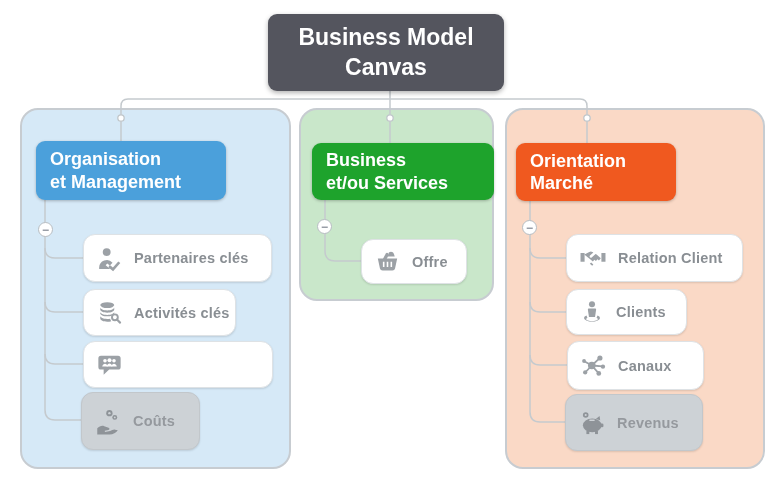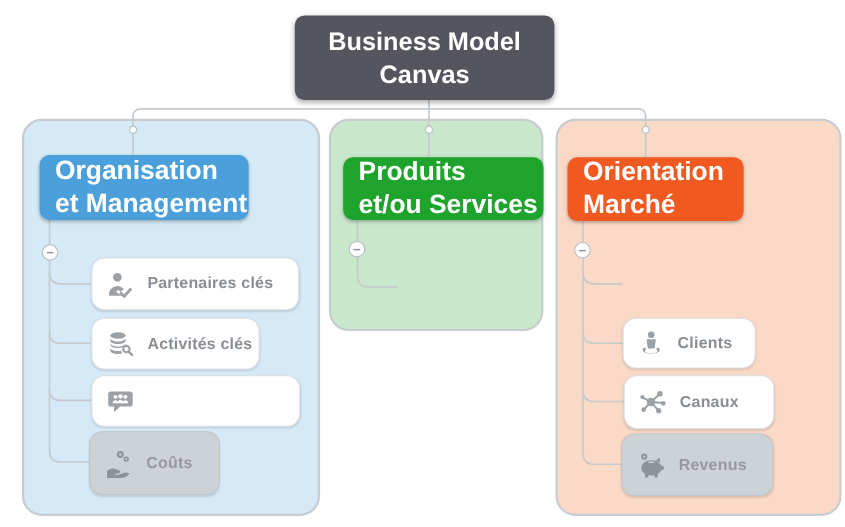--- a/index.html
+++ b/index.html
@@ -16,21 +16,21 @@
   
   .panel{position:absolute;border:2px solid #C7CCD1;border-radius:18px;z-index:1;}
   .panel.blue{left:20px;top:108px;width:267px;height:357px;background:#D6E9F7;}
   .panel.green{left:299px;top:108px;width:191px;height:189px;background:#C9E7CA;}
   .panel.orange{left:505px;top:108px;width:256px;height:357px;background:#FAD9C6;}
 
   
   #connectors{position:absolute;left:0;top:0;z-index:3;pointer-events:none;}
 
   
-  .hdr{position:absolute;border-radius:9px;color:#fff;font-weight:700;font-size:24px;
+  .hdr{position:absolute;border-radius:9px;color:#fff;font-weight:700;font-size:18px;
     line-height:1.25;display:flex;align-items:center;padding-left:14px;z-index:4;
     box-shadow:0 1px 3px rgba(0,0,0,.25);}
   .hdr.blue{left:36px;top:141px;width:176px;height:59px;background:#4BA0DB;}
   .hdr.green{left:312px;top:143px;width:168px;height:57px;background:#1EA32C;}
   .hdr.orange{left:516px;top:143px;width:146px;height:58px;background:#F0591F;}
 
   
   .node{position:absolute;background:#fff;border:1px solid #DEE2E5;border-radius:12px;
     display:flex;align-items:center;padding-left:12px;gap:11px;z-index:4;
     box-shadow:0 1px 2px rgba(0,0,0,.12);box-sizing:border-box;}
@@ -78,21 +78,21 @@
       <circle cx="390" cy="118" r="3.2"></circle>
       <circle cx="587" cy="118" r="3.2"></circle>
     </g>
   </svg>
 
   <div class="title-box pre">Business Model
 Canvas</div>
 
   <div class="hdr blue pre">Organisation
 et Management</div>
-  <div class="hdr green pre">Produits
+  <div class="hdr green pre">Business
 et/ou Services</div>
   <div class="hdr orange pre">Orientation
 Marché</div>
 
   <div class="collapse-btn" style="left:38px;top:222px;">−</div>
   <div class="collapse-btn" style="left:317px;top:219px;">−</div>
   <div class="collapse-btn" style="left:522px;top:220px;">−</div>
 
   <div class="node" style="left:83px;top:234px;width:189px;height:48px;">
     <svg width="27" height="27" viewBox="0 0 24 24" fill="#9CA1A6">
@@ -131,21 +131,39 @@
     <svg width="28" height="28" viewBox="0 0 24 24" fill="#8E9398">
       <circle cx="13.2" cy="5.3" r="2.7"></circle>
       <circle cx="13.2" cy="5.3" r="1" fill="#CDD2D6"></circle>
       <circle cx="17.8" cy="8.9" r="2.1"></circle>
       <circle cx="17.8" cy="8.9" r=".8" fill="#CDD2D6"></circle>
       <path d="M2.8 18.3c1.9-2 4-2.6 6-1.9l3.7 1.4c1.1.4 1 1.6-.1 1.9l-3.2.7.2 1 4.4-.9c1.5-.3 2.7-1.4 4.2-1.1l2.4.5c-1.4 2.2-4 3.7-7.1 3.7H2.8z"></path>
     </svg>
     <span class="lbl">Coûts</span>
   </div>
 
+  <div class="node" style="left:361px;top:239px;width:106px;height:45px;">
+    <svg width="27" height="27" viewBox="0 0 24 24" fill="#9CA1A6">
+      <path d="M13.2 4.1c1.7-1.3 3.9-.6 4.5 1.2l.7 2.2h-6.2z"></path>
+      <path d="M7.9 9.8l2.6-5a1.2 1.2 0 0 1 2.1 0l.6 1.1-2 3.9z"></path>
+      <path d="M3.4 9.4h17.2l-1.9 8.8a2.4 2.4 0 0 1-2.4 1.9H7.7a2.4 2.4 0 0 1-2.4-1.9z"></path>
+      <path d="M8.6 12.2v4.6M12 12.2v4.6M15.4 12.2v4.6" stroke="#fff" stroke-width="1.4" fill="none"></path>
+    </svg>
+    <span class="lbl">Offre</span>
+  </div>
 
+  <div class="node" style="left:566px;top:234px;width:177px;height:48px;">
+    <svg width="28" height="28" viewBox="0 0 24 24" fill="#9CA1A6">
+      <path d="M1.3 7.8h3.5v7.4H1.3z"></path>
+      <path d="M19.2 7.8h3.5v7.4h-3.5z"></path>
+      <path d="M5.5 8.6l3.3-1.8a2.8 2.8 0 0 1 2.7 0l.8.4-2.9 2.7a1.15 1.15 0 0 0 1.5 1.7l3.3-3 .9.5 3.6 3.2-1.6 1.8-1.3-1.1-1.3 1.5-1.3-1.1-1.3 1.5-2.3-1.9-5.1-4z"></path>
+      <path d="M10.4 15.9l1.9 1.6-1 1.1-2-1.7z"></path>
+    </svg>
+    <span class="lbl">Relation Client</span>
+  </div>
 
   <div class="node" style="left:566px;top:289px;width:121px;height:46px;">
     <svg width="26" height="26" viewBox="0 0 24 24" fill="#9CA1A6">
       <circle cx="12" cy="4.9" r="2.8"></circle>
       <path d="M9.2 8.7h5.6c.6 0 1.1.5 1 1.2l-1 6.6h-5.6l-1-6.6c-.1-.7.4-1.2 1-1.2z"></path>
       <path d="M6.9 15.3a7.4 3.2 0 1 0 10.2 0l-.9 1.9a5.4 2 0 1 1-8.4 0z"></path>
     </svg>
     <span class="lbl">Clients</span>
   </div>
 

